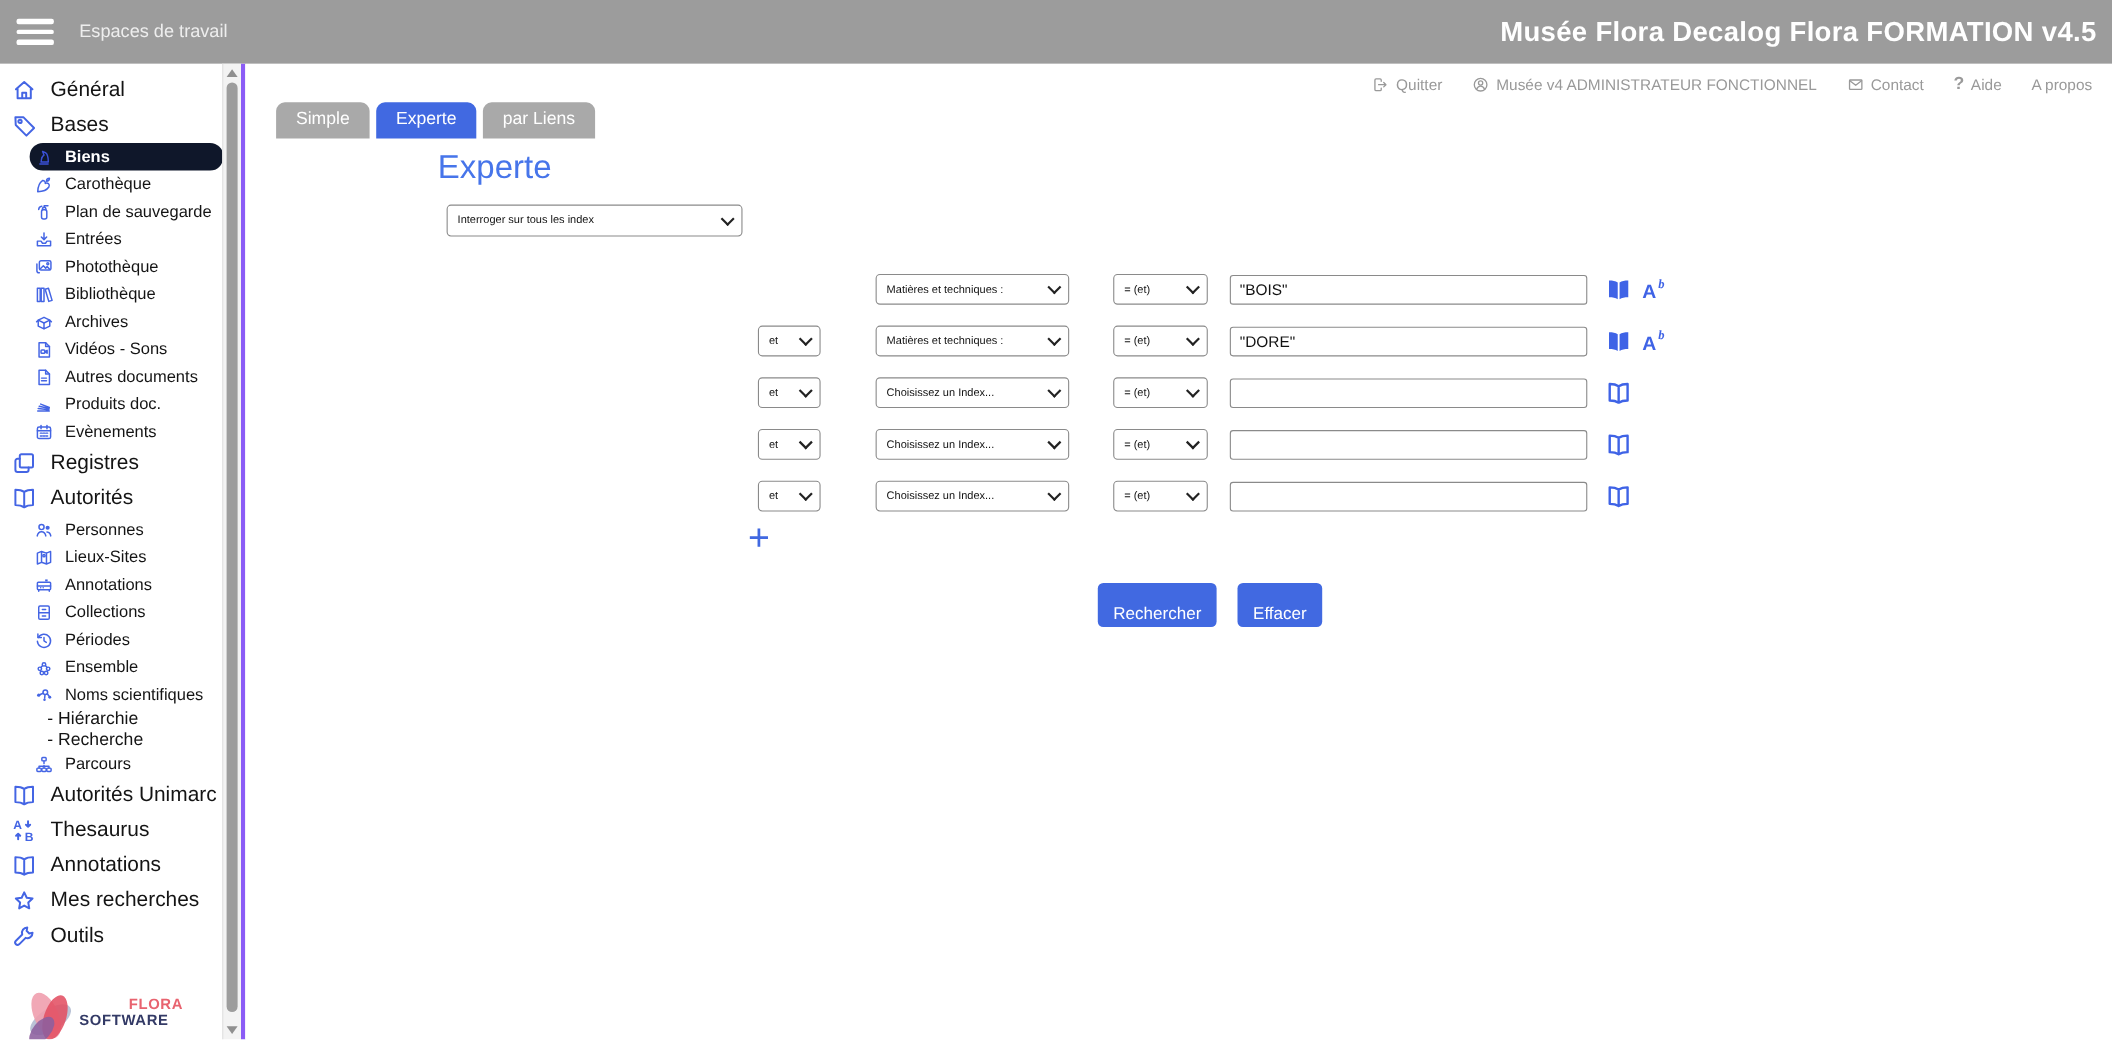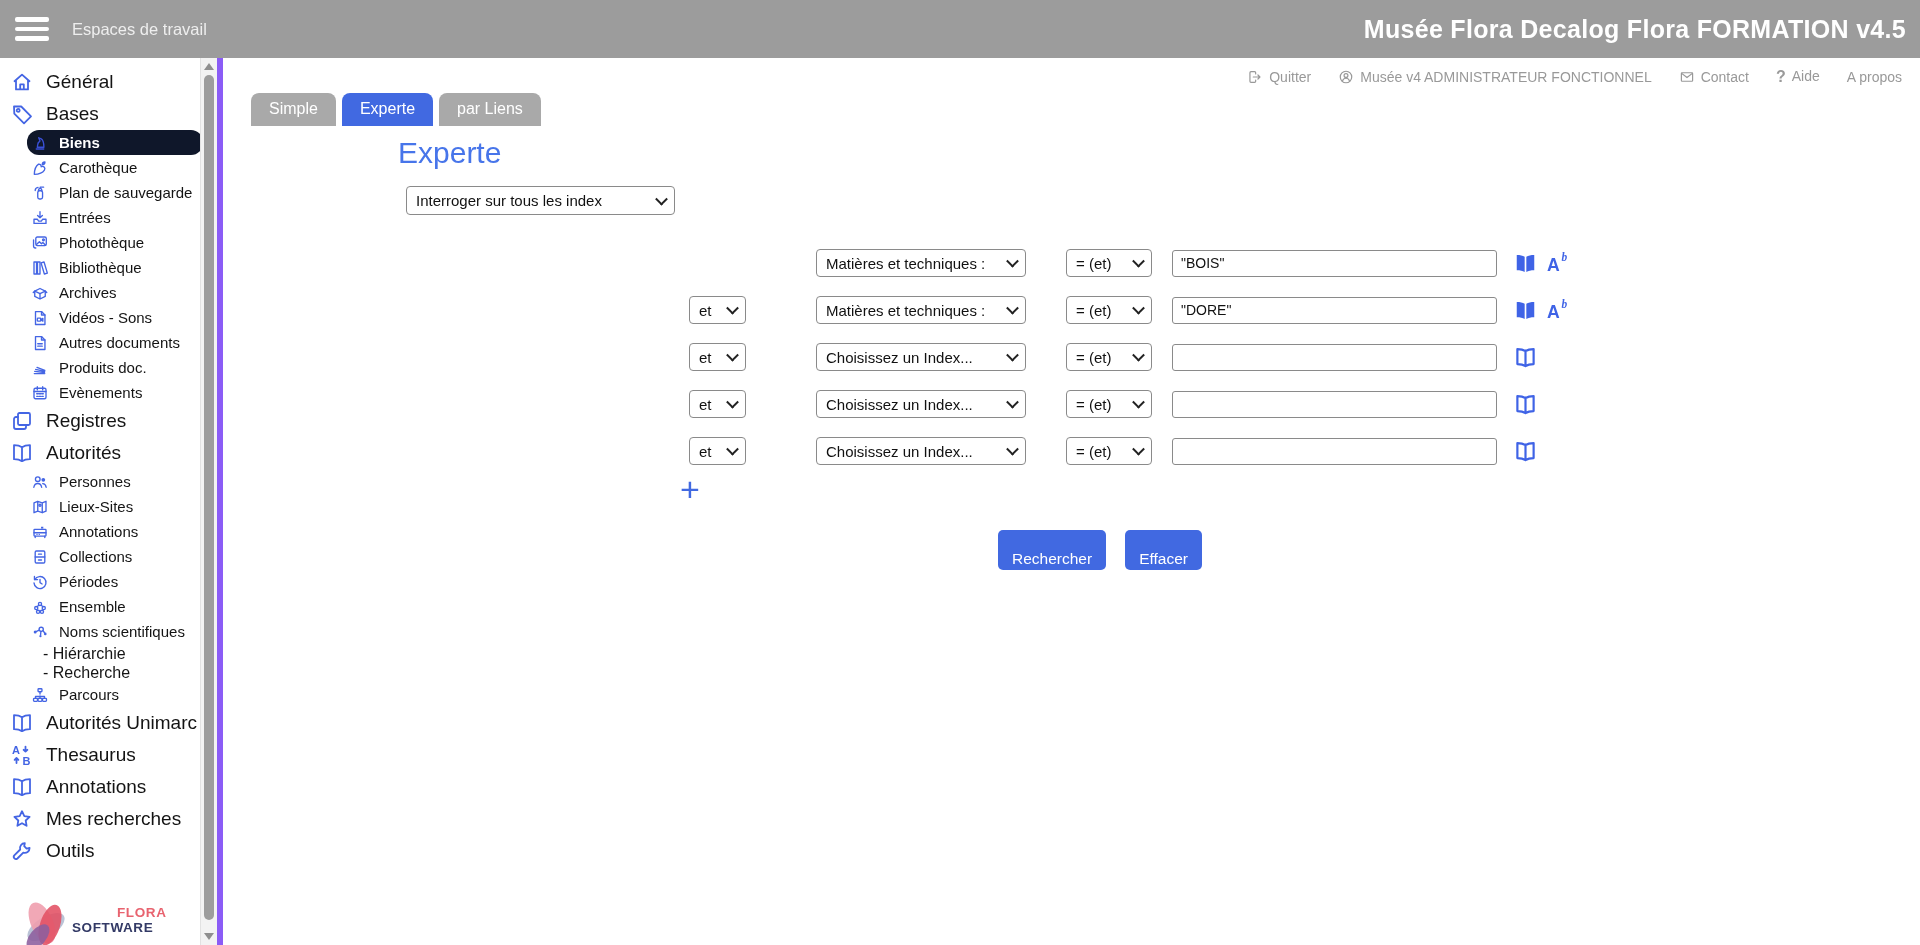--- a/index.html
+++ b/index.html
@@ -10,21 +10,21 @@
   .topbar { height:58px; background:#9c9c9c; display:flex; align-items:center; }
   .hamburger { margin-left:15px; width:34px; display:flex; flex-direction:column; gap:5px; cursor:pointer; }
   .hamburger span { display:block; height:4.5px; background:#fff; border-radius:2px; }
   .topbar-left { color:#eeeeee; font-size:16.5px; margin-left:23px; }
   .topbar-right { margin-left:auto; margin-right:14px; color:#ffffff; font-size:25px; font-weight:bold; letter-spacing:0.3px; }
 
   
   .layout { display:flex; height:887px; }
 
   
-  .sidebar { width:223px; position:relative; background:#fff; border-right:6px solid #8b5cf6; flex:none; }
+  .sidebar { width:223px; position:relative; background:#fff; border-right:4px solid #8b5cf6; flex:none; }
   .side-list { padding-top:8px; width:203px; }
   .s-item { display:flex; align-items:center; color:#141414; cursor:pointer; white-space:nowrap; }
   .s-item .icn { display:inline-flex; color:#4465e4; flex:none; }
   .s-item.l0 { height:32px; font-size:19px; padding-left:10px; gap:12px; }
   .s-item.l0 .icn svg { width:24px; height:24px; }
   .s-item.l1 { height:25px; font-size:15px; margin-left:27px; padding-left:4px; gap:10px; }
   .s-item.l1 .icn svg { width:18px; height:18px; }
   .s-item.l2 { height:19px; font-size:16px; margin-left:43px; }
   .s-item.selected { background:#0f172a; color:#fff; font-weight:bold; border-radius:12px; }
   .s-item.selected .icn { color:#3a50d6; }
@@ -43,48 +43,48 @@
   .logo { position:absolute; left:0; bottom:0; height:62px; width:200px; overflow:hidden; }
   .logo svg { position:absolute; left:16px; bottom:-14px; }
   .logo-text { position:absolute; left:72px; bottom:10px; font-size:13.5px; font-weight:bold; letter-spacing:0.6px; }
   .logo-text .flora { color:#e8636f;padding-left:45px; } .logo-text .software { color:#333a66; }
 
   
   .main { flex:1; position:relative; background:#fff; }
 
   .links-row { position:absolute; top:10px; right:18px; display:flex; gap:27px;
     color:#999999; font-size:14px; align-items:center; }
-  .hlink { display:flex; align-items:flex-start; gap:6px; cursor:pointer; }
+  .hlink { display:flex; align-items:center; gap:6px; cursor:pointer; }
   .hlink .icn { display:inline-flex; color:#999999; }
   .hlink .icn svg { width:16px; height:16px; }
   .hlink .qmark { font-size:16px; font-weight:bold; color:#9a9a9a; }
 
   .tabs { position:absolute; top:35px; left:28px; display:flex; gap:6px; }
   .tab { background:#a9a9a9; color:#fff; font-size:16px; padding:7px 18px 8px;
     border-radius:8px 8px 0 0; cursor:pointer;text-align:right; }
   .tab.active { background:#4169e1; }
 
   .page-title { position:absolute; top:78px; left:175px; font-size:30px; color:#4775ea; }
 
   .sel { position:relative; display:inline-block; }
   .sel select { appearance:none; -webkit-appearance:none; width:100%; height:28px;
     border:1px solid #8a8a8a; border-radius:4px; background:#fff; color:#111;
-    font-size:15px; font-family:"Liberation Sans", sans-serif; padding:0 24px 0 9px; }
+    font-size:10px; font-family:"Liberation Sans", sans-serif; padding:0 24px 0 9px; }
   .sel::after { content:""; position:absolute; right:9px; top:50%; width:7px; height:7px;
     border-right:2.2px solid #222; border-bottom:2.2px solid #222;
     transform:translateY(-70%) rotate(45deg); pointer-events:none; }
 
   .scope { position:absolute; top:128px; left:183px; width:269px; }
   .scope select { height:29px; }
 
   .rows { position:absolute; top:191px; left:466px; }
   .search-row { display:flex; align-items:center; height:28px; margin-bottom:19px; }
   .sel.bool { width:57px; }
   .sel.bool.hiddenb { visibility:hidden; }
-  .sel.index { width:210px; margin-left:70px; }
+  .sel.index { width:176px; margin-left:50px; }
   .sel.op { width:86px; margin-left:40px; }
   .search-row input { margin-left:20px; width:325px; height:27px; border:1px solid #8a8a8a;
     border-radius:3px; font-size:14px; padding:0 8px; color:#111;
     font-family:"Liberation Sans", sans-serif; }
   .row-icn { display:inline-flex; margin-left:15px; color:#3f63e6; cursor:pointer; }
   .row-icn svg { width:27px; height:25px; }
   .row-icn + .row-icn { margin-left:7px; }
 
   .add-row { position:absolute; top:414px; left:457px; color:#4169e1; font-size:34px;
     font-weight:300; line-height:1; cursor:pointer; }

